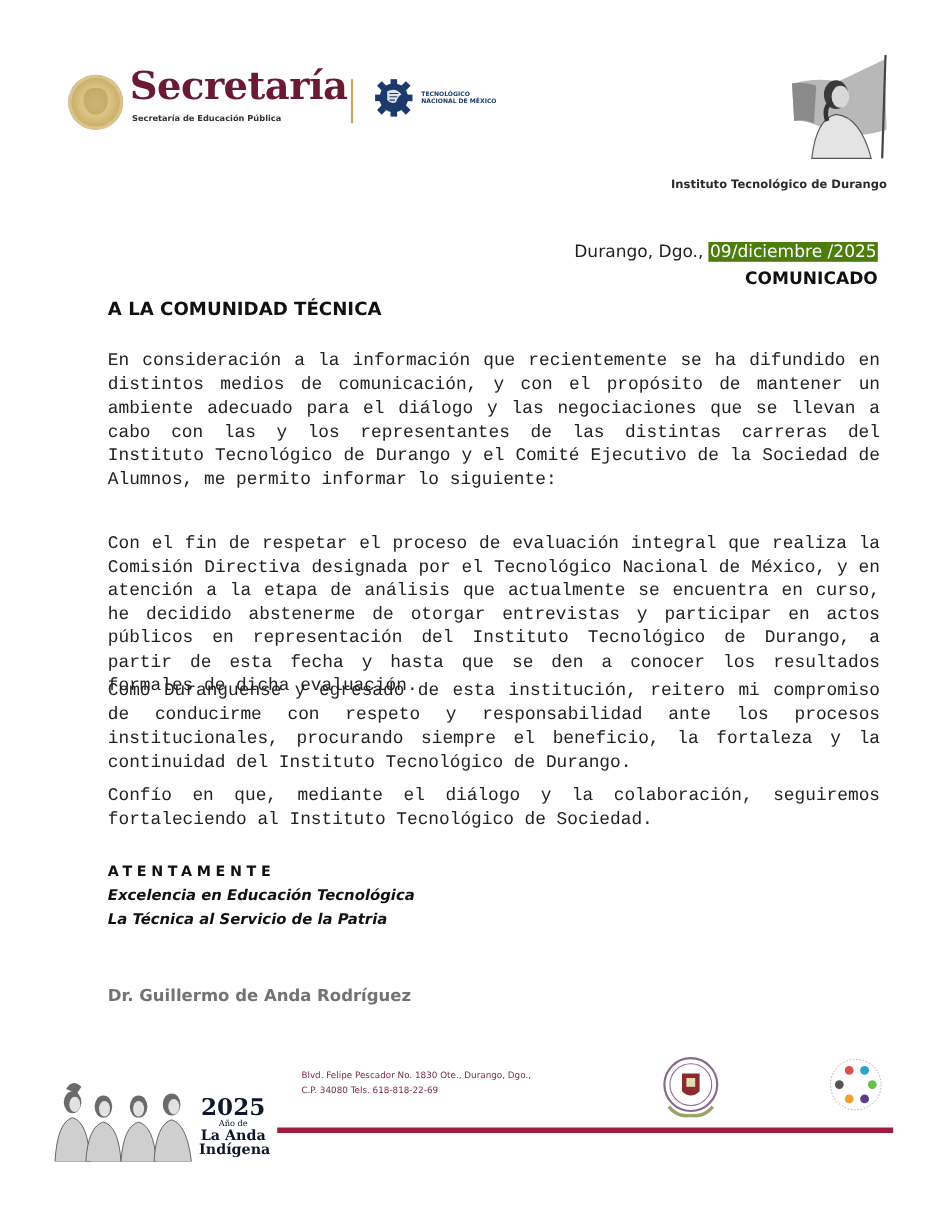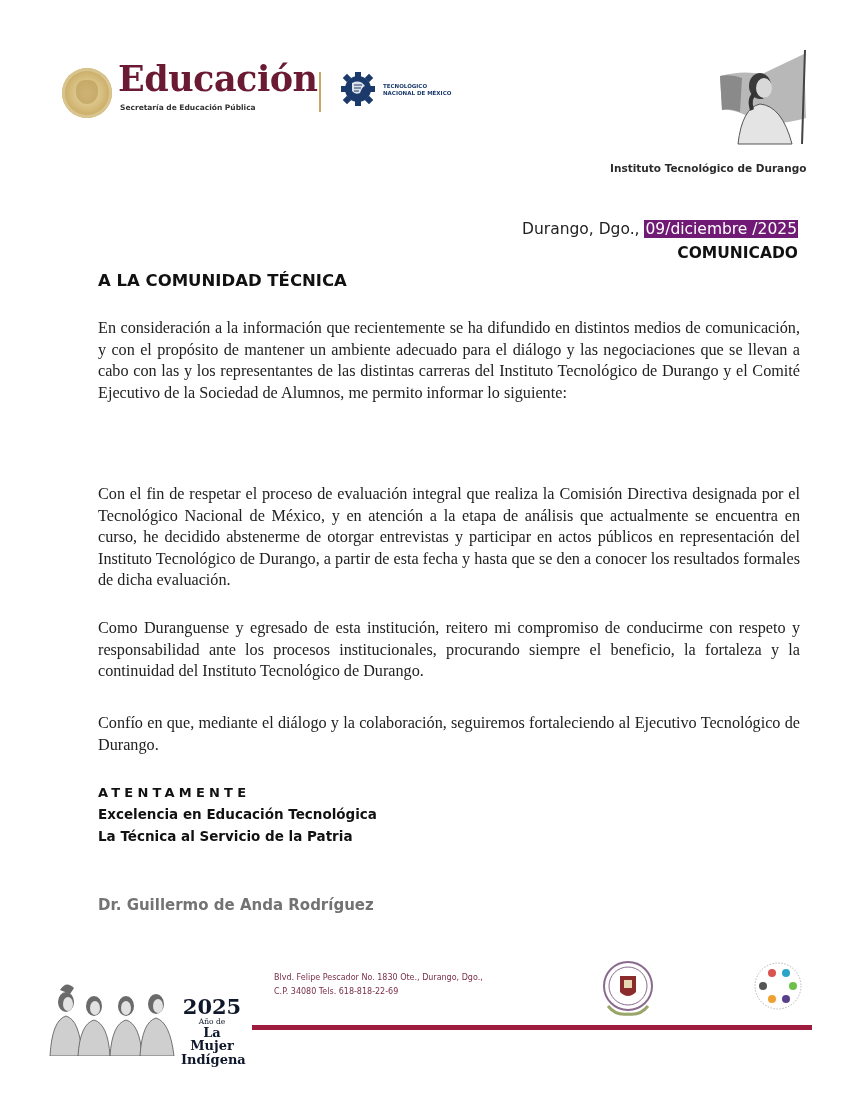--- a/index.html
+++ b/index.html
@@ -13,33 +13,33 @@
     .edu-sub { left: 120px; top: 103px; font-size: 7.5px; font-weight: bold; color: #333; }
     .v-divider { left: 319px; top: 72px; width: 1.5px; height: 40px; background: #c7a862; }
     .tecnm-gear { left: 340px; top: 71px; width: 36px; height: 36px; }
     .tecnm-text { left: 383px; top: 83px; font-size: 5.5px; font-weight: bold; color: #1b3a6b; line-height: 1.35; }
 
     .heroine { left: 712px; top: 48px; width: 100px; height: 100px; }
     .itd-label { left: 610px; top: 162px; font-size: 10.5px; font-weight: bold; color: #2b2b2b; }
 
     
     .date-line { right: 62px; top: 220px; font-size: 15.5px; color: #222; white-space: nowrap; }
-    .date-hl { background: #701a75; color: #fff; padding: 0 1px; }
+    .date-hl { background: #4d7c0f; color: #fff; padding: 0 1px; }
     .comunicado { right: 62px; top: 244px; font-size: 15.5px; font-weight: bold; color: #111; }
 
     .heading { left: 98px; top: 271px; font-size: 16.5px; font-weight: bold; color: #111; }
 
-    .para { left: 98px; width: 702px; font-family: Liberation Serif, serif; font-size: 16.2px; line-height: 21.5px; text-align: justify; color: #222; }
+    .para { left: 98px; width: 702px; font-family: Liberation Mono, monospace; font-size: 16.2px; line-height: 21.5px; text-align: justify; color: #222; }
     .p1 { top: 318px; }
     .p2 { top: 454px; margin-top: 30px; }
     .p3 { top: 618px; }
     .p4 { top: 713px; }
 
     .atentamente { left: 98px; top: 785px; font-size: 13px; font-weight: bold; letter-spacing: 4.2px; color: #111; }
-    .motto { left: 98px; font-size: 13.5px; font-weight: bold; color: #111; }
+    .motto { left: 98px; font-size: 13.5px; font-weight: bold; font-style: italic; color: #111; }
     .motto1 { top: 806px; }
     .motto2 { top: 828px; }
     .signer { left: 98px; top: 896px; font-size: 15px; font-weight: bold; color: #737373; }
 
     
     .women { left: 48px; top: 980px; width: 130px; height: 76px; }
     .year-block { left: 181px; top: 996px; font-family: "DejaVu Serif", "Liberation Serif", serif; color: #0f172a; text-align: center; width: 62px; }
     .year { font-size: 21px; font-weight: bold; line-height: 1; }
     .year-sub { font-size: 7.5px; line-height: 1; margin-top: 1px; }
     .year-line { font-size: 13px; font-weight: bold; line-height: 1.05; }
@@ -47,21 +47,21 @@
     .footer-rule { left: 252px; top: 1025px; width: 560px; height: 5px; background: #9e1d3f; }
     .itd-seal { left: 598px; top: 958px; width: 60px; height: 64px; }
     .equity-seal { left: 748px; top: 960px; width: 60px; height: 52px; }
   </style>
 </head>
 <body>
 
 <div class="abs seal">
     <div class="seal-inner"></div>
   </div>
-<div class="abs edu-title">Educación</div>
+<div class="abs edu-title">Secretaría</div>
 <div class="abs edu-sub">Secretaría de Educación Pública</div>
 <div class="abs v-divider"></div>
 <svg class="abs tecnm-gear" viewBox="0 0 36 36">
   <g fill="#1b3a6b">
     <circle cx="18" cy="18" r="13"></circle>
     <rect x="15" y="1" width="6" height="6"></rect>
     <rect x="15" y="29" width="6" height="6"></rect>
     <rect x="1" y="15" width="6" height="6"></rect>
     <rect x="29" y="15" width="6" height="6"></rect>
     <rect x="4" y="4" width="6" height="6" transform="rotate(45 7 7)"></rect>
@@ -89,21 +89,21 @@
 <div class="abs itd-label">Instituto Tecnológico de Durango</div>
 
 <div class="abs date-line"><span>Durango, Dgo., </span><span class="date-hl">09/diciembre /2025</span></div>
 <div class="abs comunicado">COMUNICADO</div>
 
 <div class="abs heading">A LA COMUNIDAD TÉCNICA</div>
 
 <div class="abs para p1">En consideración a la información que recientemente se ha difundido en distintos medios de comunicación, y con el propósito de mantener un ambiente adecuado para el diálogo y las negociaciones que se llevan a cabo con las y los representantes de las distintas carreras del Instituto Tecnológico de Durango y el Comité Ejecutivo de la Sociedad de Alumnos, me permito informar lo siguiente:</div>
 <div class="abs para p2">Con el fin de respetar el proceso de evaluación integral que realiza la Comisión Directiva designada por el Tecnológico Nacional de México, y en atención a la etapa de análisis que actualmente se encuentra en curso, he decidido abstenerme de otorgar entrevistas y participar en actos públicos en representación del Instituto Tecnológico de Durango, a partir de esta fecha y hasta que se den a conocer los resultados formales de dicha evaluación.</div>
 <div class="abs para p3">Como Duranguense y egresado de esta institución, reitero mi compromiso de conducirme con respeto y responsabilidad ante los procesos institucionales, procurando siempre el beneficio, la fortaleza y la continuidad del Instituto Tecnológico de Durango.</div>
-<div class="abs para p4">Confío en que, mediante el diálogo y la colaboración, seguiremos fortaleciendo al Ejecutivo Tecnológico de Durango.</div>
+<div class="abs para p4">Confío en que, mediante el diálogo y la colaboración, seguiremos fortaleciendo al Instituto Tecnológico de Sociedad.</div>
 
 <div class="abs atentamente">ATENTAMENTE</div>
 <div class="abs motto motto1">Excelencia en Educación Tecnológica</div>
 <div class="abs motto motto2">La Técnica al Servicio de la Patria</div>
 <div class="abs signer">Dr. Guillermo de Anda Rodríguez</div>
 
 <svg class="abs women" viewBox="0 0 130 76">
   <g fill="#cfcfcf" stroke="#555" stroke-width="0.8">
     <path d="M2 76 Q4 40 18 36 Q32 40 34 76 Z"></path>
     <path d="M30 76 Q32 44 46 40 Q60 44 62 76 Z"></path>
@@ -120,21 +120,21 @@
   <g fill="#e2e2e2">
     <ellipse cx="20" cy="24" rx="5" ry="7"></ellipse>
     <ellipse cx="47" cy="28" rx="5" ry="7"></ellipse>
     <ellipse cx="78" cy="28" rx="5" ry="7"></ellipse>
     <ellipse cx="110" cy="26" rx="5" ry="7"></ellipse>
   </g>
 </svg>
 <div class="abs year-block">
   <div class="year">2025</div>
   <div class="year-sub">Año de</div>
-  <div class="year-line">La Mujer</div>
+  <div class="year-line">La Anda</div>
   <div class="year-line">Indígena</div>
 </div>
 <div class="abs address">
   <div>Blvd. Felipe Pescador No. 1830 Ote., Durango, Dgo.,</div>
   <div>C.P. 34080 Tels. 618-818-22-69</div>
 </div>
 
 <svg class="abs itd-seal" viewBox="0 0 60 64">
   <circle cx="30" cy="28" r="24" fill="none" stroke="#8a6a8f" stroke-width="2"></circle>
   <circle cx="30" cy="28" r="19" fill="none" stroke="#8a6a8f" stroke-width="1"></circle>

